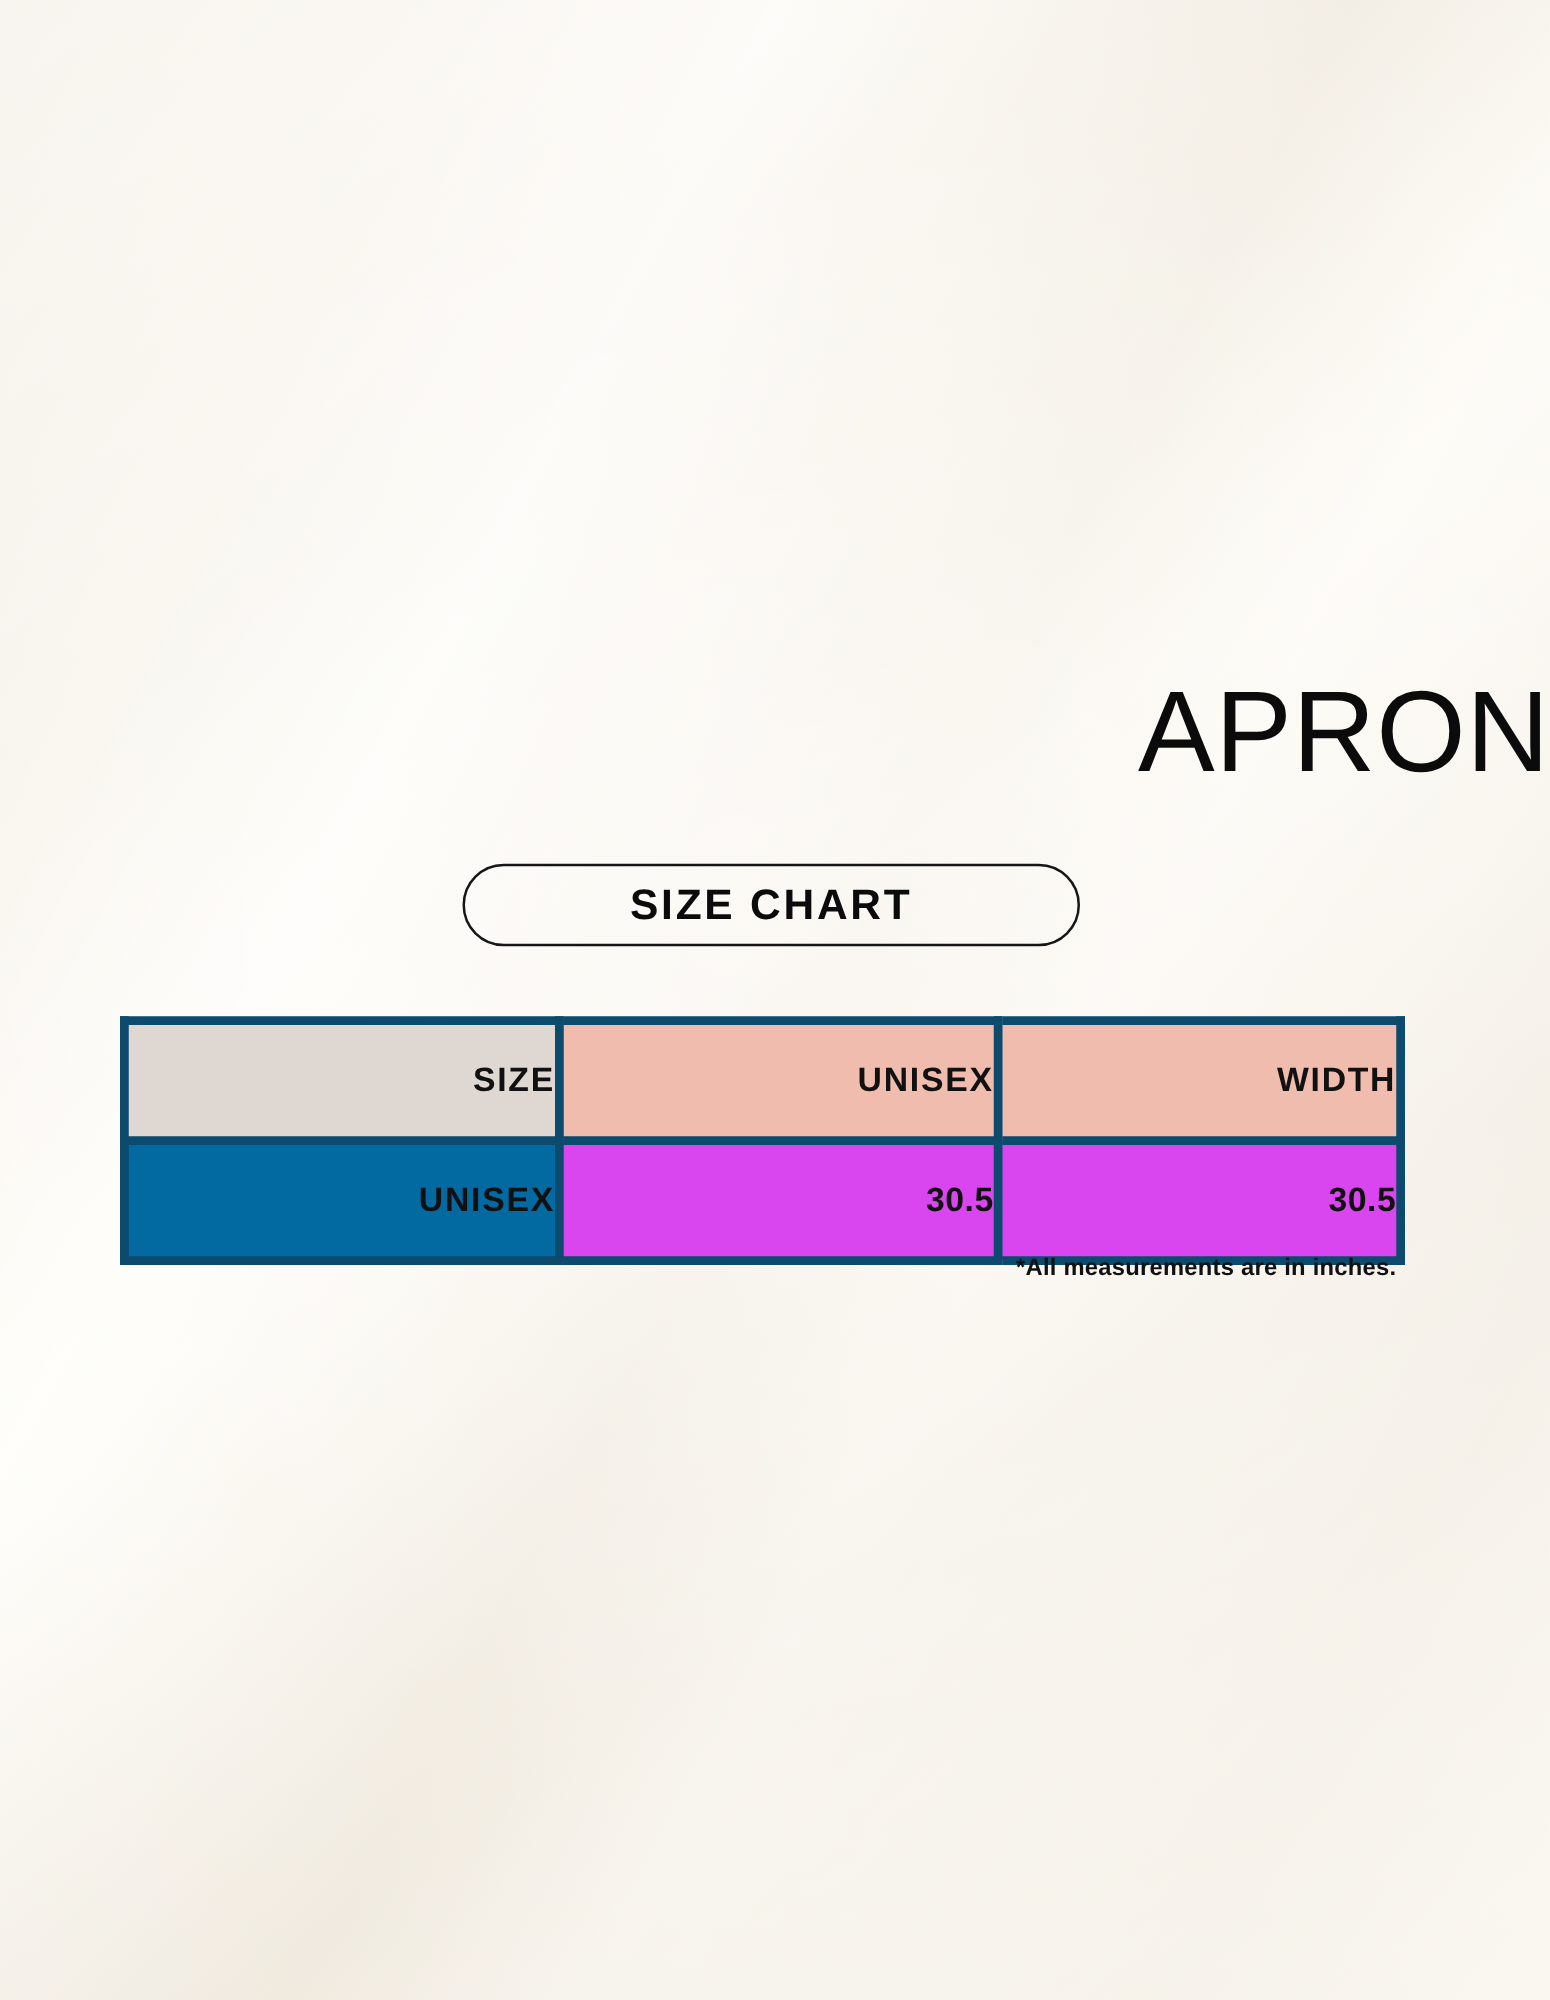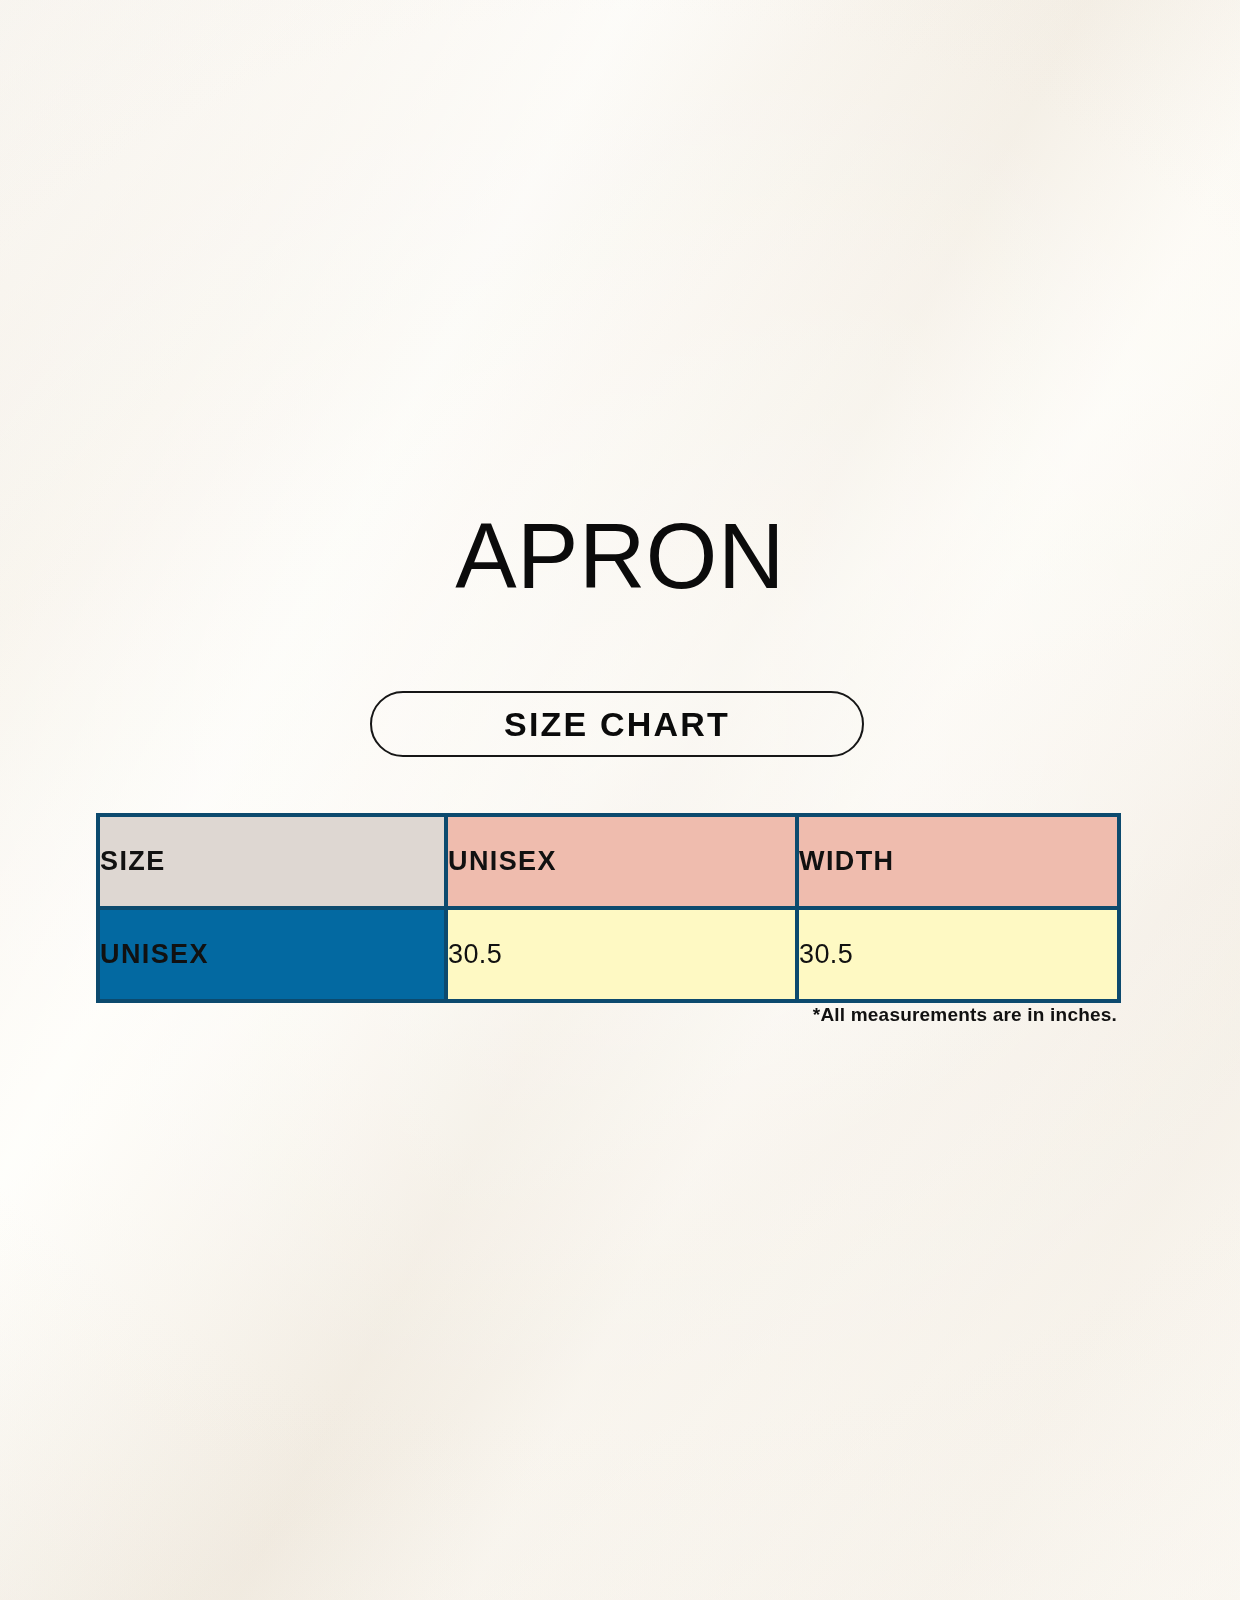--- a/index.html
+++ b/index.html
@@ -107,24 +107,24 @@
   .size-table {
     position: absolute;
     left: 96px;
     top: 813px;
     width: 1021px;
     border-collapse: collapse;
     table-layout: fixed;
   }
   .size-table td,
   .size-table th {
-    border: 4px solid #0c4a6e;
+    border: 7px solid #0c4a6e;
     padding: 0;
     height: 89px;
-    text-align: left;
+    text-align: right;
     vertical-align: middle;
     font-size: 27px;
     color: #111111;
   }
   .col-size  { width: 348px; }
   .col-width { width: 351px; }
   .col-height{ width: 322px; }
 
   .th-size {
     background-color: #ded7d2;
@@ -135,22 +135,22 @@
     background-color: #efbcae;
     font-weight: 700;
     letter-spacing: 1.4px;
   }
   .td-size {
     background-color: #0369a1;
     font-weight: 700;
     letter-spacing: 1.4px;
   }
   .td-val {
-    background-color: #fef9c3;
-    font-weight: 400;
+    background-color: #d946ef;
+    font-weight: 700;
     letter-spacing: 0.4px;
   }
 
   .footnote {
     position: absolute;
     right: 123px;
     top: 1004px;
     font-size: 19px;
     font-weight: 700;
     letter-spacing: 0.2px;
@@ -162,21 +162,21 @@
 <body>
 
 <div id="page">
 
   <div class="bg-layer bg-diag-a"></div>
   <div class="bg-layer bg-diag-b"></div>
   <div class="bg-layer bg-vignette"></div>
 
   <div class="content">
 
-    <div class="title" style="top:510px;">APRON</div>
+    <div class="title" style="top:540px;text-align:right;">APRON</div>
 
     <div class="pill">
       <span class="pill-label">SIZE CHART</span>
     </div>
 
     <table class="size-table">
       <colgroup>
         <col class="col-size">
         <col class="col-width">
         <col class="col-height">

